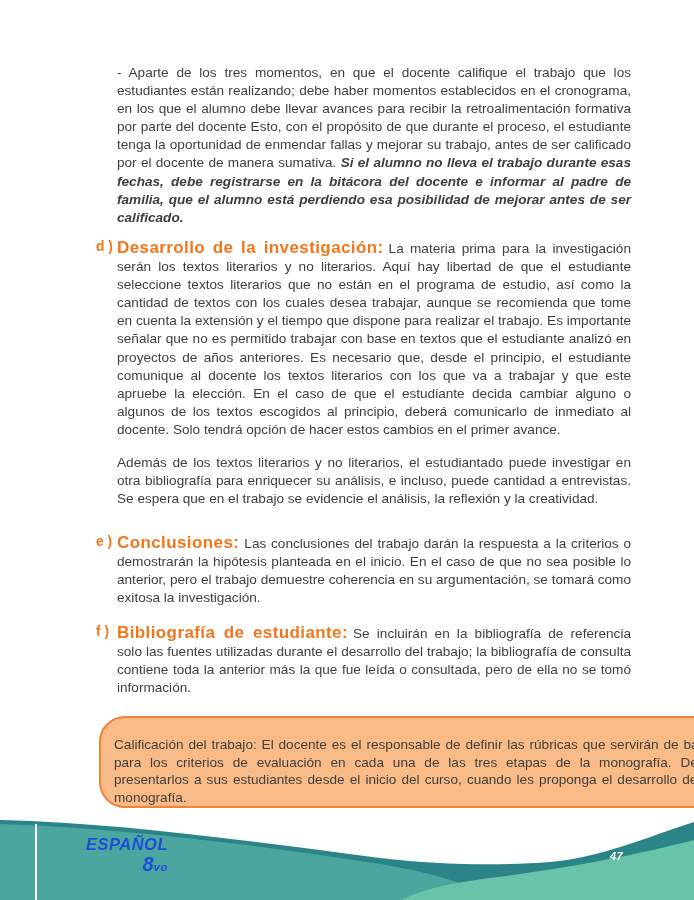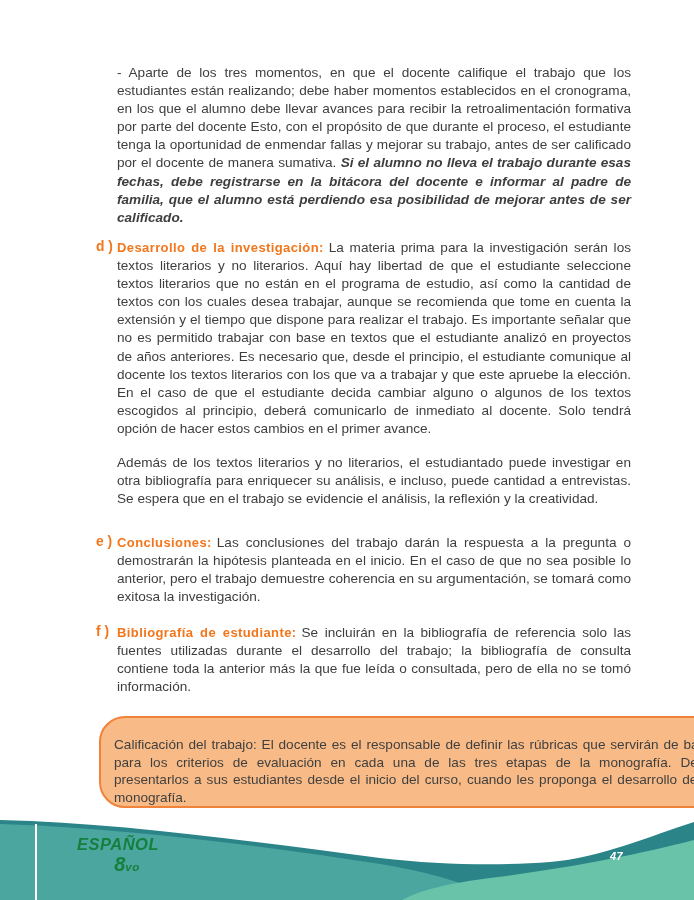--- a/index.html
+++ b/index.html
@@ -22,21 +22,21 @@
   .emph{font-weight:bold;font-style:italic;}
   .sec{position:absolute;left:96px;width:535px;}
   .sec .para{padding-left:21px;}
   .sec-label{
     position:absolute;left:0;top:0;
     font-size:13.8px;font-weight:bold;
     color:var(--accent-orange,#f2761b);
     white-space:pre;
   }
   .sec-title{
-    font-size:13px;font-weight:bold;
+    font-size:17px;font-weight:bold;
     letter-spacing:0.4px;
     color:var(--accent-orange,#f2761b);
     margin-right:5px;
   }
   .sec-d{top:239px;}
   .extra{position:absolute;left:117px;top:454px;width:514px;}
   .sec-e{top:534px;}
   .sec-f{top:624px;}
   .callout{
     position:absolute;left:99px;top:716px;width:629px;height:92px;
@@ -48,21 +48,21 @@
   }
   .callout .para{font-size:13.6px;line-height:17.6px;color:#3f3f3f;}
   .footer{position:absolute;left:0;top:818px;width:694px;height:82px;}
   .footer svg{position:absolute;left:0;top:0;width:694px;height:82px;}
   .footer-line{
     position:absolute;left:35px;top:6px;width:2px;height:76px;
     background:#ffffff;
   }
   .brand{
     position:absolute;left:68px;top:18px;width:100px;
-    color:#15803d;text-align:center;
+    color:#1d4ed8;text-align:right;
     font-style:italic;line-height:1;
   }
   .brand-top{font-size:16.5px;font-weight:600;letter-spacing:0.5px;display:block;}
   .brand-bottom{display:block;margin-top:1px;padding-left:18px;}
   .brand-big{font-size:20px;font-weight:600;}
   .brand-small{font-size:11.5px;font-weight:600;letter-spacing:0.5px;}
   .page-number{
     position:absolute;left:610px;top:32px;
     color:#ffffff;font-size:11px;font-weight:bold;font-style:italic;
     letter-spacing:0.5px;
@@ -77,21 +77,21 @@
 
   <div class="sec sec-d">
     <span class="sec-label">d )</span>
     <p class="para"><span class="sec-title">Desarrollo de la investigación:</span><span>La materia prima para la investigación serán los textos literarios y no literarios.  Aquí hay libertad de que el estudiante seleccione textos literarios que no están en el programa de estudio, así como la cantidad de textos con los cuales desea trabajar, aunque se recomienda que tome en cuenta la extensión y el tiempo que dispone para realizar el trabajo. Es importante señalar que no es permitido trabajar con base en textos que el estudiante analizó en proyectos de años anteriores. Es necesario que, desde el principio, el estudiante comunique al docente los textos literarios con los que va a trabajar y que este apruebe la elección. En el caso de que el estudiante decida cambiar alguno o algunos de los textos escogidos al principio, deberá comunicarlo de inmediato al docente.  Solo tendrá opción de hacer estos cambios en el primer avance.</span></p>
   </div>
 
   <p class="para extra">Además de los textos literarios y no literarios, el estudiantado puede investigar en otra bibliografía para enriquecer su análisis, e incluso, puede cantidad a entrevistas. Se espera que en el trabajo se evidencie el análisis, la reflexión y la creatividad.</p>
 
   <div class="sec sec-e">
     <span class="sec-label">e )</span>
-    <p class="para"><span class="sec-title">Conclusiones:</span><span>Las conclusiones del trabajo darán la respuesta a la pregunta o demostrarán la hipótesis planteada en el inicio.  En el caso de que no sea posible lo anterior, pero el trabajo demuestre coherencia en su argumentación, se tomará como exitosa la investigación.</span></p>
+    <p class="para"><span class="sec-title">Conclusiones:</span><span>Las conclusiones del trabajo darán la respuesta a la criterios o demostrarán la hipótesis planteada en el inicio.  En el caso de que no sea posible lo anterior, pero el trabajo demuestre coherencia en su argumentación, se tomará como exitosa la investigación.</span></p>
   </div>
 
   <div class="sec sec-f">
     <span class="sec-label">f )</span>
     <p class="para"><span class="sec-title">Bibliografía de estudiante:</span><span>Se incluirán en la bibliografía de referencia solo las fuentes utilizadas durante el desarrollo del trabajo; la bibliografía de consulta contiene toda la anterior más la que fue leída o consultada, pero de ella no se tomó información.</span></p>
   </div>
 
   <div class="callout">
     <p class="para">Calificación del trabajo: El docente es el responsable de definir las rúbricas que servirán de base para los criterios de evaluación en cada una de las tres etapas de la monografía.  Debe presentarlos a sus estudiantes desde el inicio del curso, cuando les proponga el desarrollo de la monografía.</p>
   </div>

